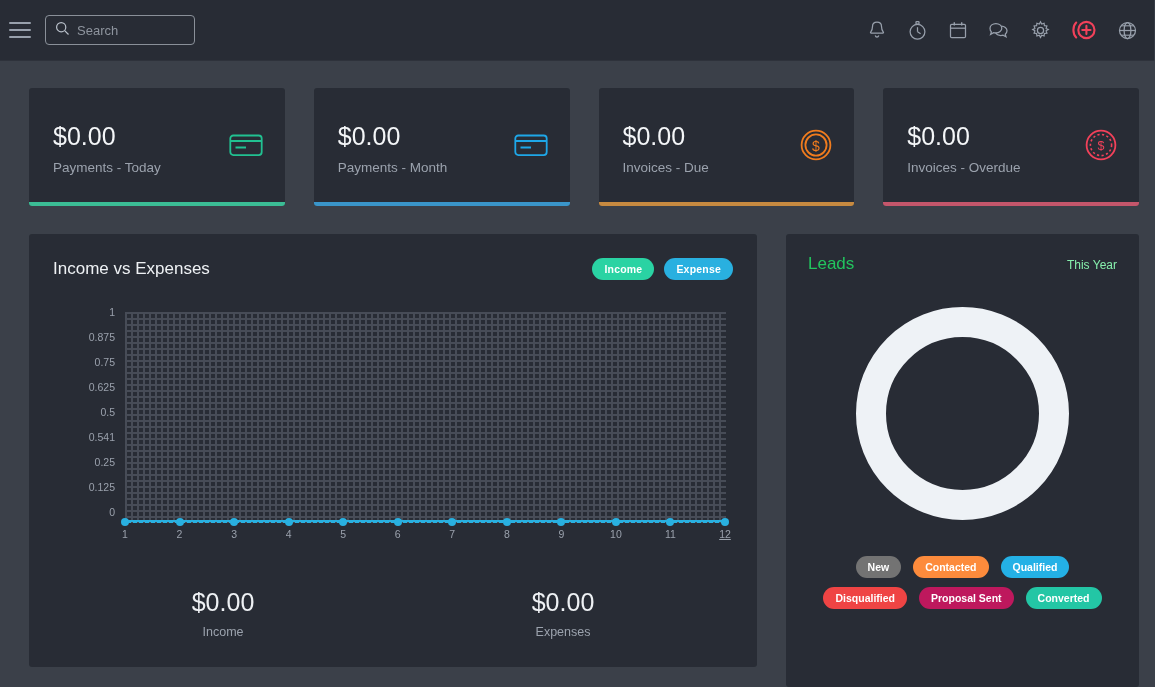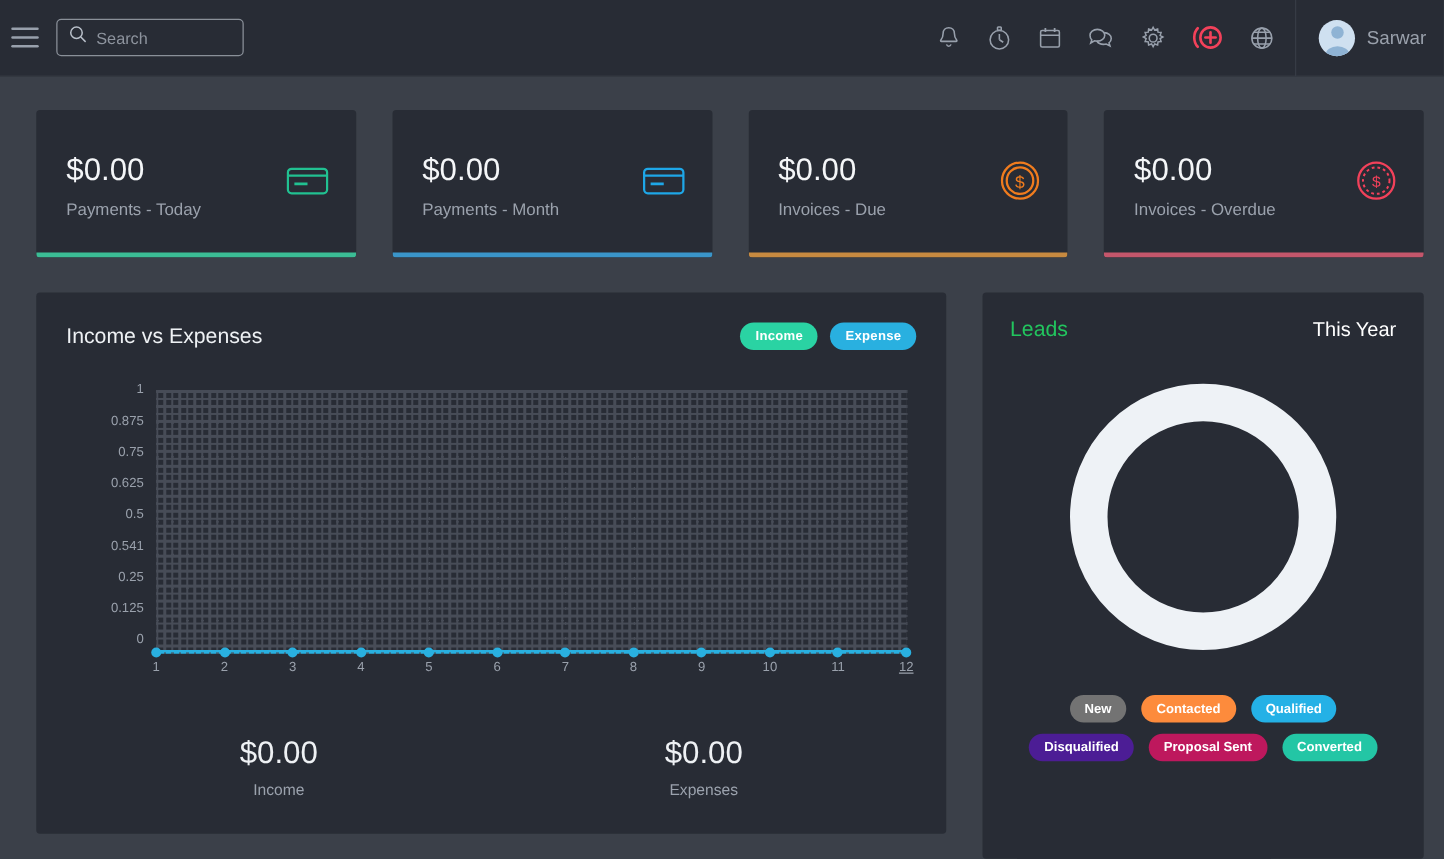--- a/index.html
+++ b/index.html
@@ -162,21 +162,21 @@
   .summary-label { font-size: 12.5px; color: #9ba2ad; margin-top: 8px; }
 
   
   .leads-panel {
     position: absolute; top: 234px; left: 786px;
     width: 353px; height: 453px;
     padding: 20px 22px 0 22px;
   }
   .leads-head { display: flex; align-items: baseline; }
   .leads-title { font-size: 17px; color: #22c55e; }
-  .leads-period { margin-left: auto; font-size: 16px; color: #ffffff; }
+  .leads-period { margin-left: auto; font-size: 12px; color: #86efac; }
 
   .donut-wrap {
     position: relative; height: 250px;
     display: flex; align-items: center; justify-content: center;
     margin-top: 14px;
   }
   .donut {
     width: 213px; height: 213px; border-radius: 50%;
     border: 30px solid #eef2f6;
     background: transparent;
@@ -271,24 +271,20 @@
         <ellipse cx="10.5" cy="10.5" rx="3.4" ry="8" fill="none" stroke="#98a0ac" stroke-width="1.25"></ellipse>
         <line x1="2.5" y1="10.5" x2="18.5" y2="10.5" stroke="#98a0ac" stroke-width="1.25"></line>
         <line x1="4.1" y1="5.8" x2="16.9" y2="5.8" stroke="#98a0ac" stroke-width="1.1"></line>
         <line x1="4.1" y1="15.2" x2="16.9" y2="15.2" stroke="#98a0ac" stroke-width="1.1"></line>
       </svg>
     </span>
   </div>
 
   <div class="header-divider"></div>
 
-  <div class="user-area">
-    <span class="avatar"></span>
-    <span class="user-name">Sarwar</span>
-  </div>
 </div>
 
 <div class="stats-row">
 
   <div class="stat-card">
     <div class="stat-value">$0.00</div>
     <div class="stat-label">Payments - Today</div>
     <span class="stat-icon">
       <svg width="34" height="26" viewBox="0 0 34 26">
         <rect x="1.3" y="3.5" width="31.4" height="19.6" rx="3" fill="none" stroke="#21c191" stroke-width="1.8"></rect>
@@ -436,17 +432,17 @@
   </div>
 
   <div class="donut-wrap">
     <div class="donut"></div>
   </div>
 
   <div class="badges">
     <span class="badge" style="background:#737373">New</span>
     <span class="badge" style="background:#fd8b3c">Contacted</span>
     <span class="badge" style="background:#24b1e6">Qualified</span>
-    <span class="badge" style="background:#4c1d95">Disqualified</span>
+    <span class="badge" style="background:#ef4444">Disqualified</span>
     <span class="badge" style="background:#be185d">Proposal Sent</span>
     <span class="badge" style="background:#23c6a5">Converted</span>
   </div>
 </div>
 
 </body></html>

